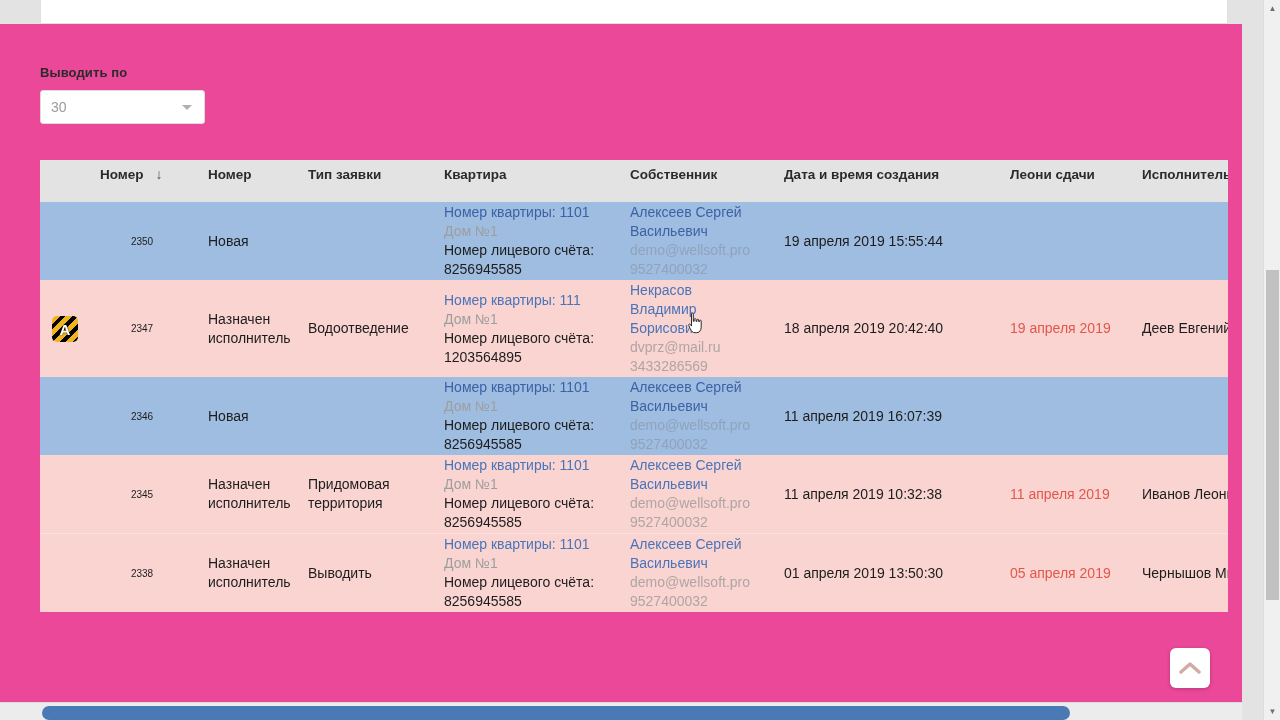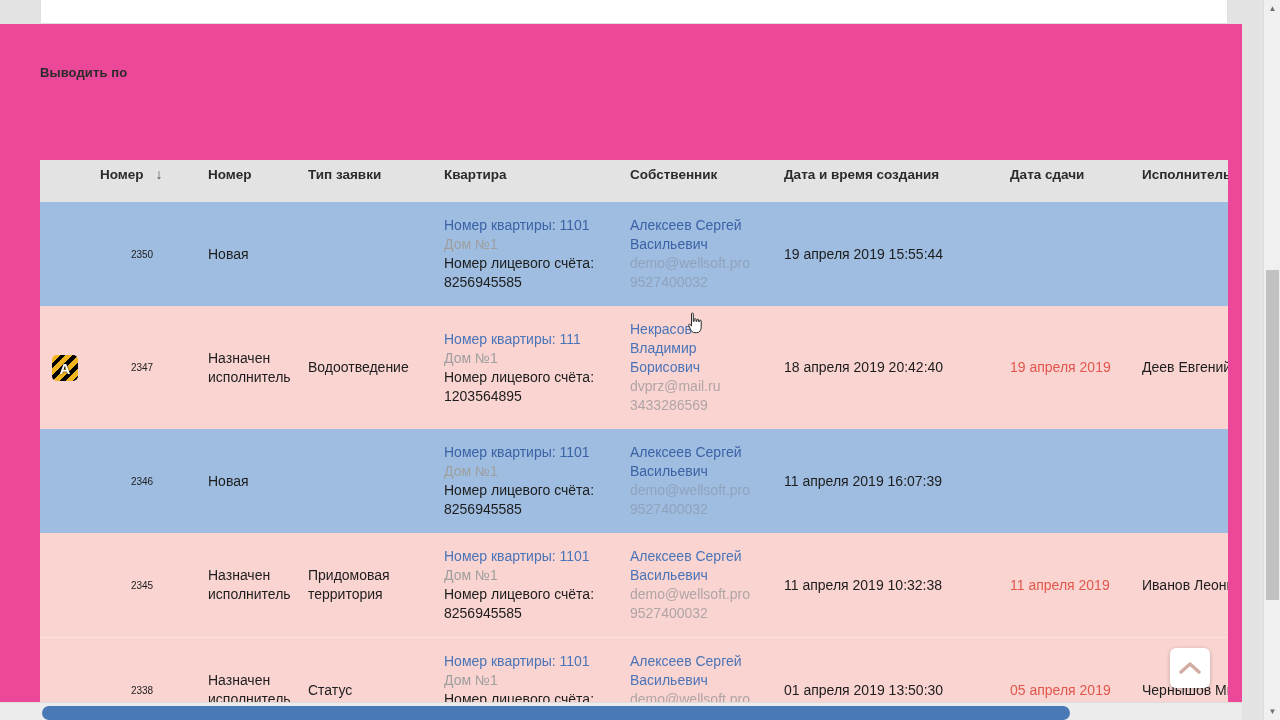--- a/index.html
+++ b/index.html
@@ -81,21 +81,21 @@
     background: #e3e3e3;
   }
   table.grid th .sort-arrow {
     display: inline-block;
     margin-left: 12px;
     color: #555;
     font-weight: normal;
     font-size: 14px;
   }
   table.grid td {
-    padding: 14px 12px;
+    padding: 1px 12px;
     vertical-align: middle;
     color: #1d1d1d;
     line-height: 19px;
   }
 
   
   col.c-icon   { width: 48px; }
   col.c-num    { width: 108px; }
   col.c-status { width: 100px; }
   col.c-type   { width: 136px; }
@@ -208,20 +208,24 @@
 <body>
 
 <div id="page">
 
   <div class="top-panel"></div>
 
   <div class="content">
 
     <div class="perpage-wrap">
       <div class="perpage-label">Выводить по</div>
+      <div class="perpage-select">
+        <span>30</span>
+        <span class="perpage-caret"></span>
+      </div>
     </div>
 
     <div class="table-viewport">
       <table class="grid">
         <colgroup>
           <col class="c-icon">
             <col class="c-num">
             <col class="c-status">
             <col class="c-type">
           <col class="c-flat">
@@ -245,21 +249,21 @@
             <th>
               <span>Квартира</span>
             </th>
             <th>
               <span>Собственник</span>
             </th>
             <th>
               <span>Дата и время создания</span>
             </th>
             <th>
-              <span>Дата сдачи</span>
+              <span>Леони сдачи</span>
             </th>
             <th>
               <span>Исполнитель</span>
             </th>
           </tr>
         </thead>
         <tbody id="tbody">
             <tr class="row-new">
               <td class="iconcell"></td>
               <td class="num"><span>2350</span></td>
@@ -337,21 +341,21 @@
                 <span class="owner-muted cell-stack">9527400032</span>
               </td>
               <td><span>11 апреля 2019 10:32:38</span></td>
               <td><span class="due-date">11 апреля 2019</span></td>
               <td><span>Иванов Леони, Михайлович</span></td>
             </tr>
             <tr class="row-asgn">
               <td class="iconcell"></td>
               <td class="num"><span>2338</span></td>
               <td><span>Назначен исполнитель</span></td>
-              <td><span>Статус</span></td>
+              <td><span>Выводить</span></td>
               <td>
                 <span class="flat-line1 cell-stack">Номер квартиры: 1101</span>
                 <span class="flat-line2 cell-stack">Дом №1</span>
                 <span class="flat-label cell-stack">Номер лицевого счёта:</span>
                 <span class="flat-label cell-stack">8256945585</span>
               </td>
               <td>
                 <span class="owner-name cell-stack">Алексеев Сергей Васильевич</span>
                 <span class="owner-muted cell-stack">demo@wellsoft.pro</span>
                 <span class="owner-muted cell-stack">9527400032</span>

